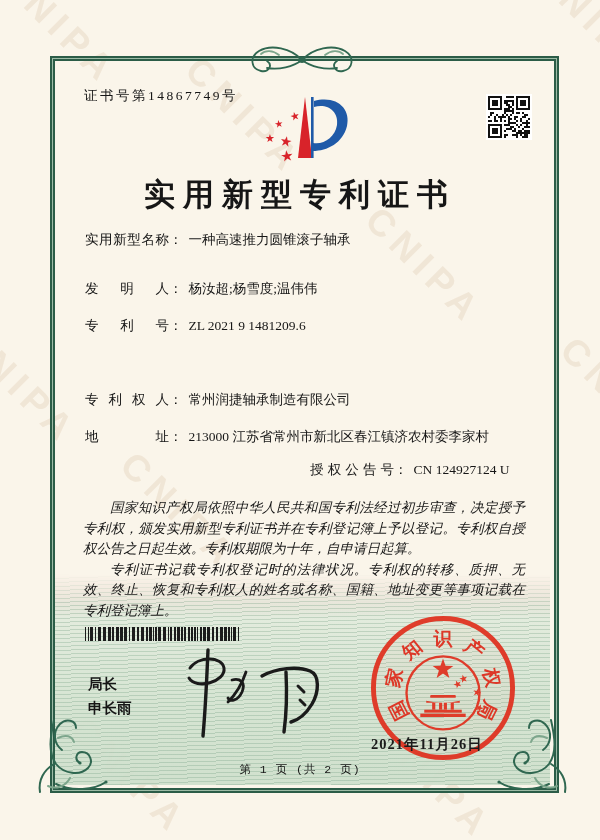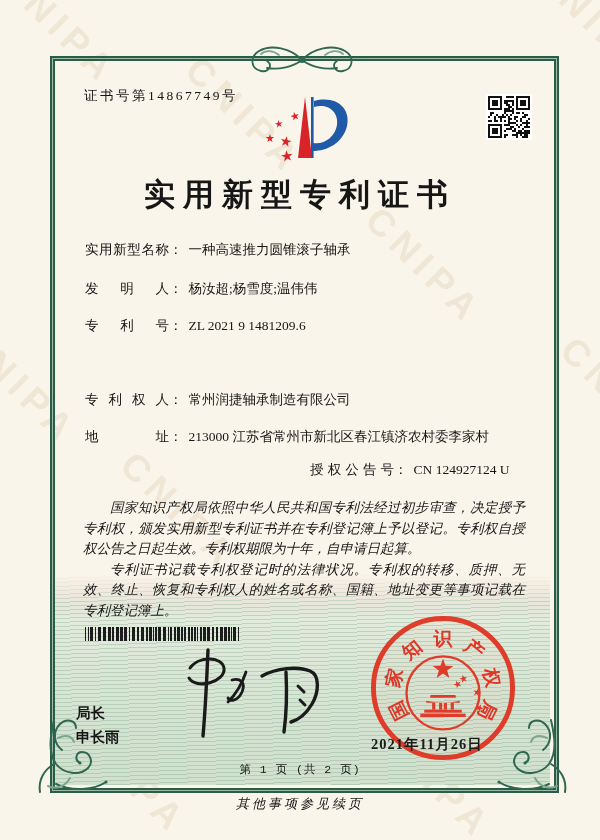--- a/index.html
+++ b/index.html
@@ -19,22 +19,22 @@
       background:repeating-linear-gradient(178deg,rgba(110,155,125,.30) 0 1px,transparent 1px 4px);}
   .cert-no{position:absolute;left:84px;top:87px;font-size:13.5px;letter-spacing:2.5px;}
   .title{position:absolute;left:0;top:174px;width:100%;text-align:center;
       font-size:31px;font-weight:bold;letter-spacing:8px;padding-left:0;box-sizing:border-box;}
   .field{position:absolute;left:85px;font-size:13.5px;white-space:nowrap;}
   .flabel{display:inline-block;width:84px;text-align:justify;text-align-last:justify;vertical-align:bottom;}
   .fvalue{margin-left:6px;}
   .paras{position:absolute;left:83px;top:498px;width:442px;font-size:13.5px;
       line-height:20.5px;font-style:italic;text-align:justify;}
   .paras p{margin:0;text-indent:2em;}
-  .signer{position:absolute;left:76px;font-family:"Liberation Sans","DejaVu Sans",sans-serif;
-      font-weight:600;font-size:14.5px;margin-top:29px;}
+  .signer{position:absolute;left:88px;font-family:"Liberation Sans","DejaVu Sans",sans-serif;
+      font-weight:600;font-size:14.5px;}
   .seal-date{position:absolute;left:371px;top:735px;font-size:14.5px;font-weight:bold;
       letter-spacing:1px;color:#1b1b1b;}
   .page-info{position:absolute;left:0;top:762px;width:100%;text-align:center;
       font-size:11.5px;letter-spacing:1px;font-family:Liberation Mono, monospace;}
   .note{position:absolute;left:0;top:795px;width:100%;text-align:center;
       font-size:13px;font-style:italic;letter-spacing:3px;}
   .abs{position:absolute;}
   svg{display:block;}
 </style>
 </head>
@@ -322,21 +322,21 @@
       <rect x="40" y="42" width="2" height="2" fill="#111"></rect>
       <rect x="42" y="24" width="2" height="2" fill="#111"></rect>
       <rect x="42" y="28" width="2" height="2" fill="#111"></rect>
       <rect x="42" y="32" width="2" height="2" fill="#111"></rect>
       <rect x="42" y="36" width="2" height="2" fill="#111"></rect>
       <rect x="42" y="38" width="2" height="2" fill="#111"></rect>
     </svg>
 
   <div class="title">实用新型专利证书</div>
 
-  <div class="field" style="top:241px">
+  <div class="field" style="top:231px">
     <span class="flabel">实用新型名称</span><span>：</span><span class="fvalue">一种高速推力圆锥滚子轴承</span>
   </div>
   <div class="field" style="top:280px">
     <span class="flabel">发明人</span><span>：</span><span class="fvalue">杨汝超;杨雪度;温伟伟</span>
   </div>
   <div class="field" style="top:317px">
     <span class="flabel">专利号</span><span>：</span><span class="fvalue">ZL 2021 9 1481209.6</span>
   </div>
   <div class="field" style="top:391px">
     <span class="flabel">专利权人</span><span>：</span><span class="fvalue">常州润捷轴承制造有限公司</span>
@@ -438,15 +438,14 @@
         <text x="75" y="31" transform="rotate(-39 75 75)">知</text>
         <text x="75" y="31" transform="rotate(0 75 75)">识</text>
         <text x="75" y="31" transform="rotate(39 75 75)">产</text>
         <text x="75" y="31" transform="rotate(78 75 75)">权</text>
         <text x="75" y="31" transform="rotate(117 75 75)">局</text>
       </g>
   </svg>
   <div class="seal-date">2021年11月26日</div>
 
   <div class="page-info">第 1 页 (共 2 页)</div>
-  <div class="note">其他事项参见续页</div>
 
 </div>
 
 </body></html>

